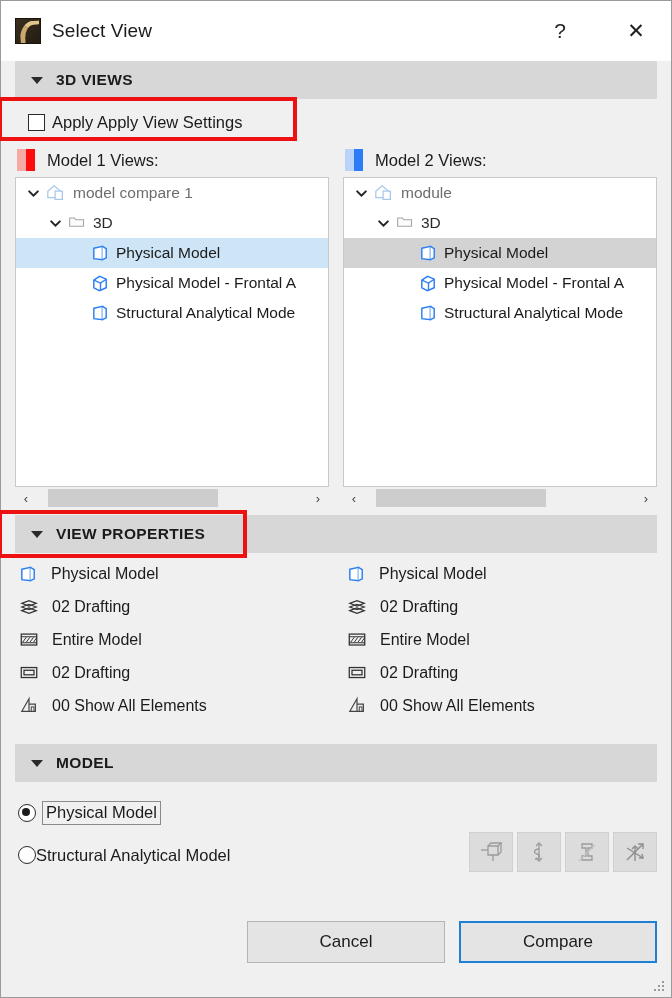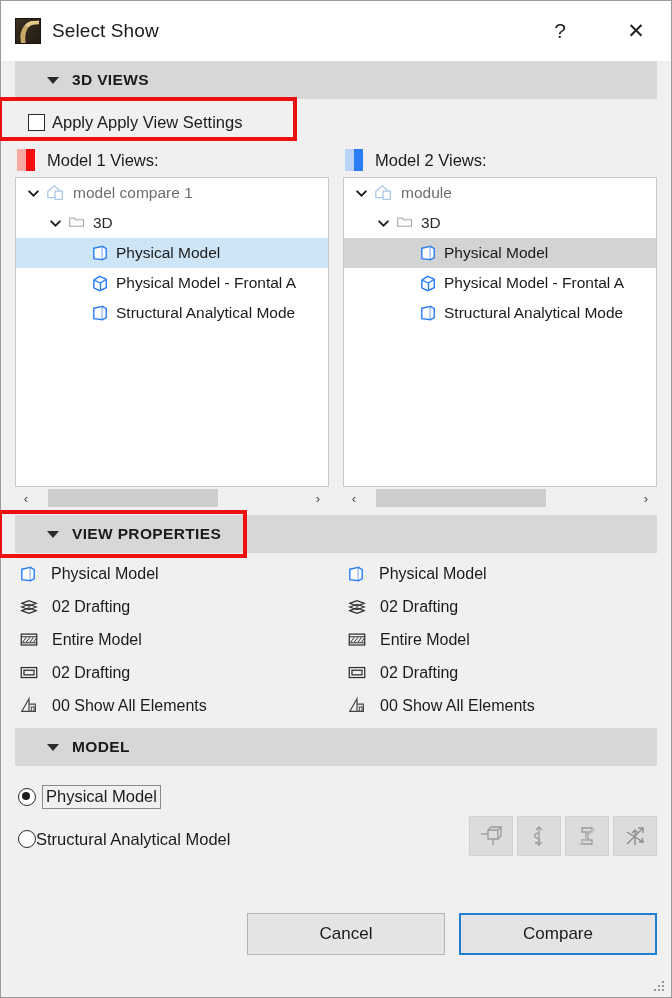--- a/index.html
+++ b/index.html
@@ -74,21 +74,21 @@
     padding: 0 14px;
     display: flex;
     flex-direction: column;
     position: relative;
   }
   .section-header {
     height: 38px;
     background: #d7d7d7;
     display: flex;
     align-items: center;
-    padding-left: 32px;
+    padding-left: 16px;
     flex: 0 0 auto;
   }
   .caret {
     width: 0; height: 0;
     border-left: 6px solid transparent;
     border-right: 6px solid transparent;
     border-top: 7px solid #2a2a2a;
     margin-right: 13px;
   }
   .section-title {
@@ -294,21 +294,21 @@
     background: #9a9a9a;
   }
 </style>
 </head>
 <body>
 
 <div class="window">
 
   <div class="titlebar">
     <div class="app-icon"></div>
-    <div class="title-text">Select Show</div>
+    <div class="title-text">Select View</div>
     <div class="title-btns">
       <div class="tbtn help">?</div>
       <div class="tbtn close">✕</div>
     </div>
   </div>
 
   <div class="body">
 
     <div class="section-header">
       <span class="caret"></span>
@@ -542,21 +542,21 @@
             <svg class="ico" width="22" height="20" viewBox="0 0 22 22">
               <path d="M3 17 L11 3 L11 17 Z" fill="none" stroke="#444" stroke-width="1.3"></path>
               <path d="M11 9 L18 9 L18 17 L11 17" fill="none" stroke="#444" stroke-width="1.3"></path>
               <rect x="13.5" y="12" width="3" height="5" fill="none" stroke="#444" stroke-width="1.1"></rect>
             </svg>
             <span class="vlabel">00 Show All Elements</span>
           </div>
         </div>
     </div>
 
-    <div class="section-header" style="margin-top:6px">
+    <div class="section-header" style="margin-top:22px">
       <span class="caret"></span>
       <span class="section-title">MODEL</span>
     </div>
 
     <div class="model-body">
       <div class="radio-row">
         <span class="radio on"></span>
         <span class="radio-label focused">Physical Model</span>
       </div>
       <div class="radio-row">

